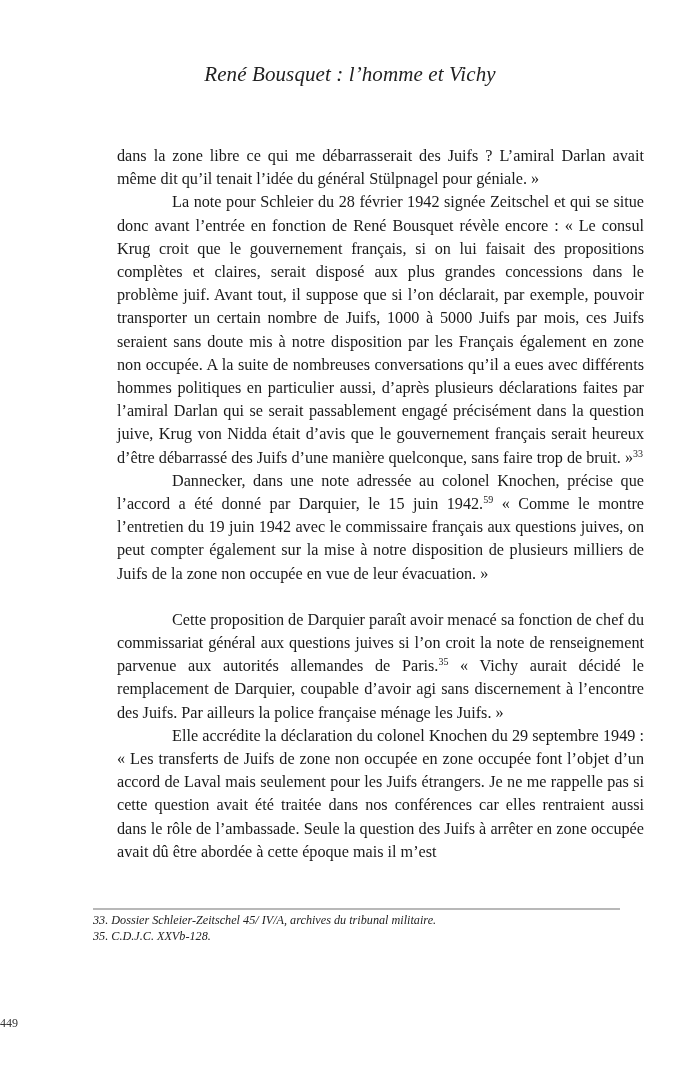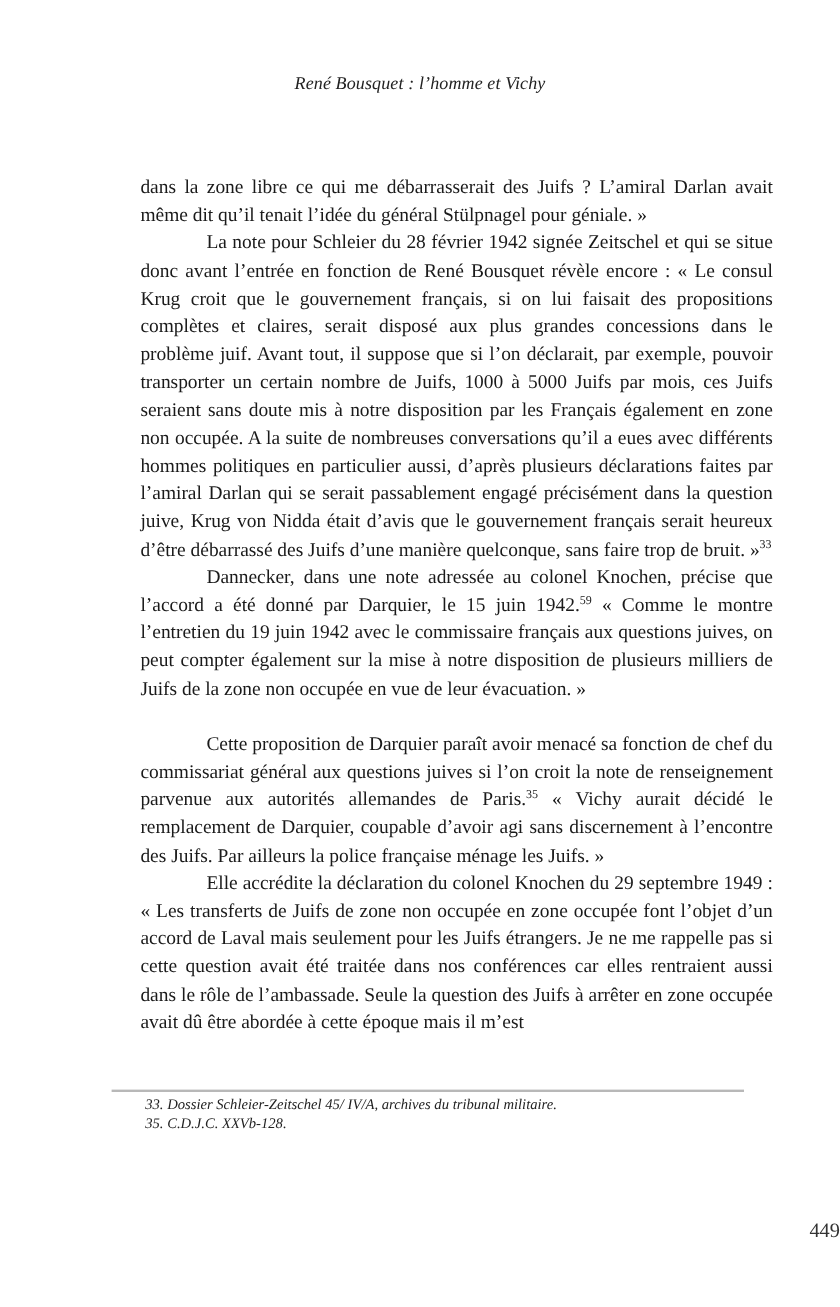--- a/index.html
+++ b/index.html
@@ -15,21 +15,21 @@
       font-family: "Liberation Serif", "DejaVu Serif", serif;
       color: #1a1a1a;
     }
     .running-head {
       position: absolute;
       top: 62px;
       left: 0;
       width: 700px;
       text-align: center;
       font-style: italic;
-      font-size: 15px;
+      font-size: 21px;
       color: #222;
       letter-spacing: 0.1px;
     }
     .body-text {
       position: absolute;
       top: 145px;
       left: 93px;
       width: 527px;
       font-size: 16.2px;
       line-height: 23.2px;
@@ -62,35 +62,34 @@
     }
     .footnotes {
       position: absolute;
       top: 912px;
       left: 93px;
       width: 540px;
       font-size: 12.2px;
       line-height: 16px;
       font-style: italic;
       color: #222;
-      margin-left: 28px;
     }
     .footnotes div {
       white-space: nowrap;
     }
     .roman {
       font-style: normal;
     }
     .page-number {
       position: absolute;
       top: 1016px;
       left: 0;
       width: 700px;
-      text-align: right;
-      font-size: 17px;
+      text-align: left;
+      font-size: 12px;
       color: #333;
     }
   </style>
 </head>
 <body>
 
 <div class="running-head">René Bousquet : l’homme et Vichy</div>
 
 <div class="body-text">
   <p>

